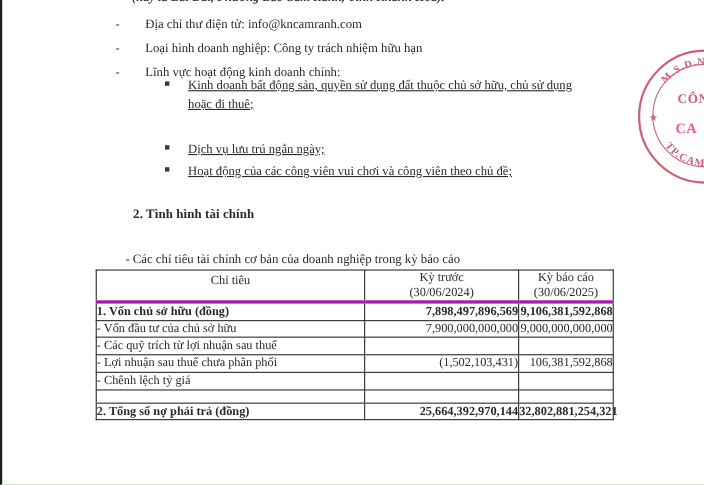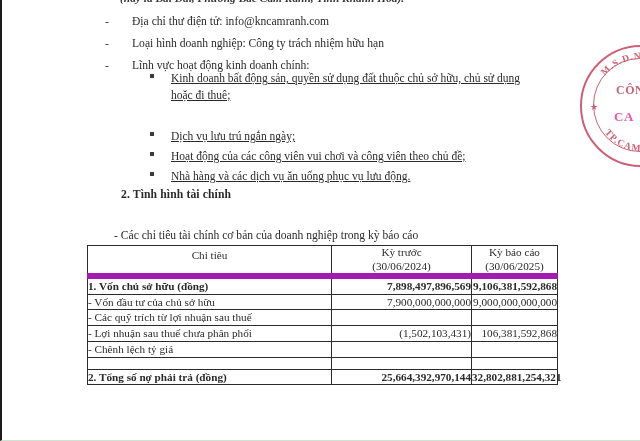--- a/index.html
+++ b/index.html
@@ -150,21 +150,21 @@
     border-left: none;
     border-right: 1px solid #2b2b2b;
     border-top: none;
     border-bottom: none;
     white-space: nowrap;
   }
   .cell-num.prev { border-left: none; }
   .row-bold .cell-label,
   .row-bold .cell-num { font-weight: bold; }
 
-  .tbl-body-top td { border-top: 6px solid #a21caf; margin-left: 24px; }
+  .tbl-body-top td { border-top: 3px solid #a21caf; margin-left: 24px; }
   .tbl-last td { border-bottom: 1px solid #2b2b2b; }
 
   .spacer-row td {
     height: 11px;
     border-left: 1px solid #2b2b2b;
     border-right: 1px solid #2b2b2b;
     border-top: none;
     border-bottom: none;
   }
 
@@ -252,24 +252,20 @@
     <span class="sq-mark"></span>
     <span class="sq-text">Kinh doanh bất động sản, quyền sử dụng đất thuộc chủ sở hữu, chủ sử dụng hoặc đi thuê;</span>
   </div>
   <div class="sq-item" style="top:128px;">
     <span class="sq-mark"></span>
     <span class="sq-text">Dịch vụ lưu trú ngắn ngày;</span>
   </div>
   <div class="sq-item" style="top:148px;">
     <span class="sq-mark"></span>
     <span class="sq-text">Hoạt động của các công viên vui chơi và công viên theo chủ đề;</span>
-  </div>
-  <div class="sq-item" style="top:168px;">
-    <span class="sq-mark"></span>
-    <span class="sq-text">Nhà hàng và các dịch vụ ăn uống phục vụ lưu động.</span>
   </div>
 
   <div class="sec-heading" style="top:188px;">2. Tình hình tài chính</div>
   <div class="sec-line" style="top:229px;text-align:right;">- Các chỉ tiêu tài chính cơ bản của doanh nghiệp trong kỳ báo cáo</div>
 
   <table class="fin-table">
     <colgroup>
       <col class="col-label">
         <col class="col-prev">
         <col class="col-cur">

